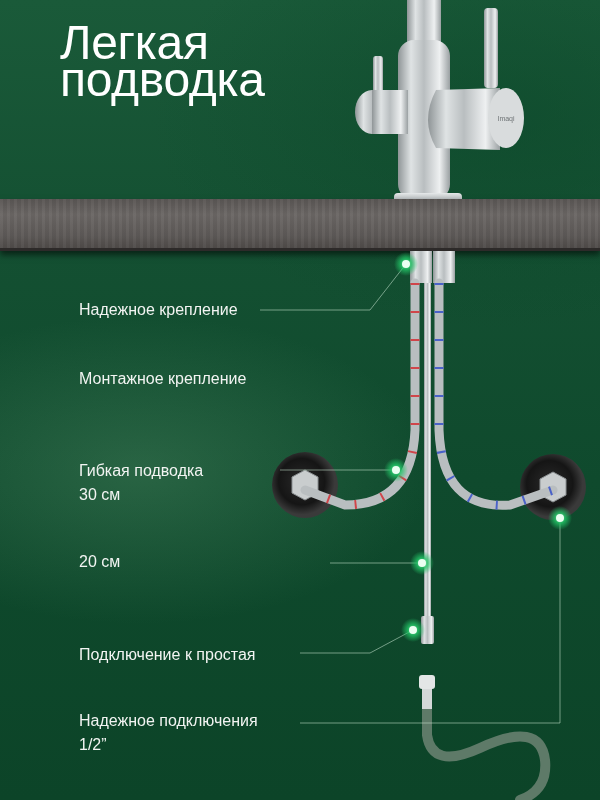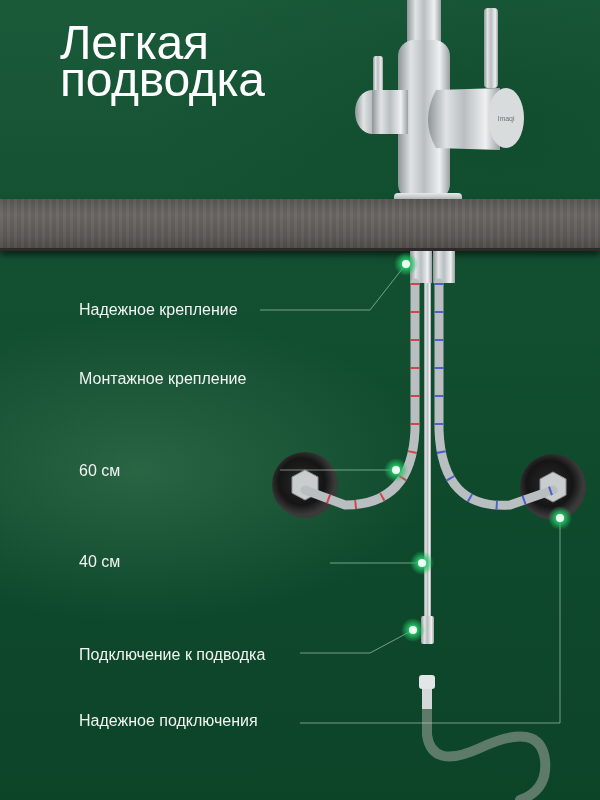--- a/index.html
+++ b/index.html
@@ -146,26 +146,28 @@
   </svg>
 
   <div class="labels">
     <div class="label" style="top:298px">
       <span class="line">Надежное крепление</span>
     </div>
     <div class="label" style="top:367px">
       <span class="line">Монтажное крепление</span>
     </div>
     <div class="label" style="top:459px">
-      <span class="line">60 см</span>
+      <span class="line">Гибкая подводка</span>
+      <span class="line">30 см</span>
     </div>
     <div class="label" style="top:550px">
-      <span class="line">40 см</span>
+      <span class="line">20 см</span>
     </div>
     <div class="label" style="top:643px">
-      <span class="line">Подключение к подводка</span>
+      <span class="line">Подключение к простая</span>
     </div>
     <div class="label" style="top:709px">
       <span class="line">Надежное подключения</span>
+      <span class="line">1/2”</span>
     </div>
   </div>
 
 </div>
 
 </body></html>

